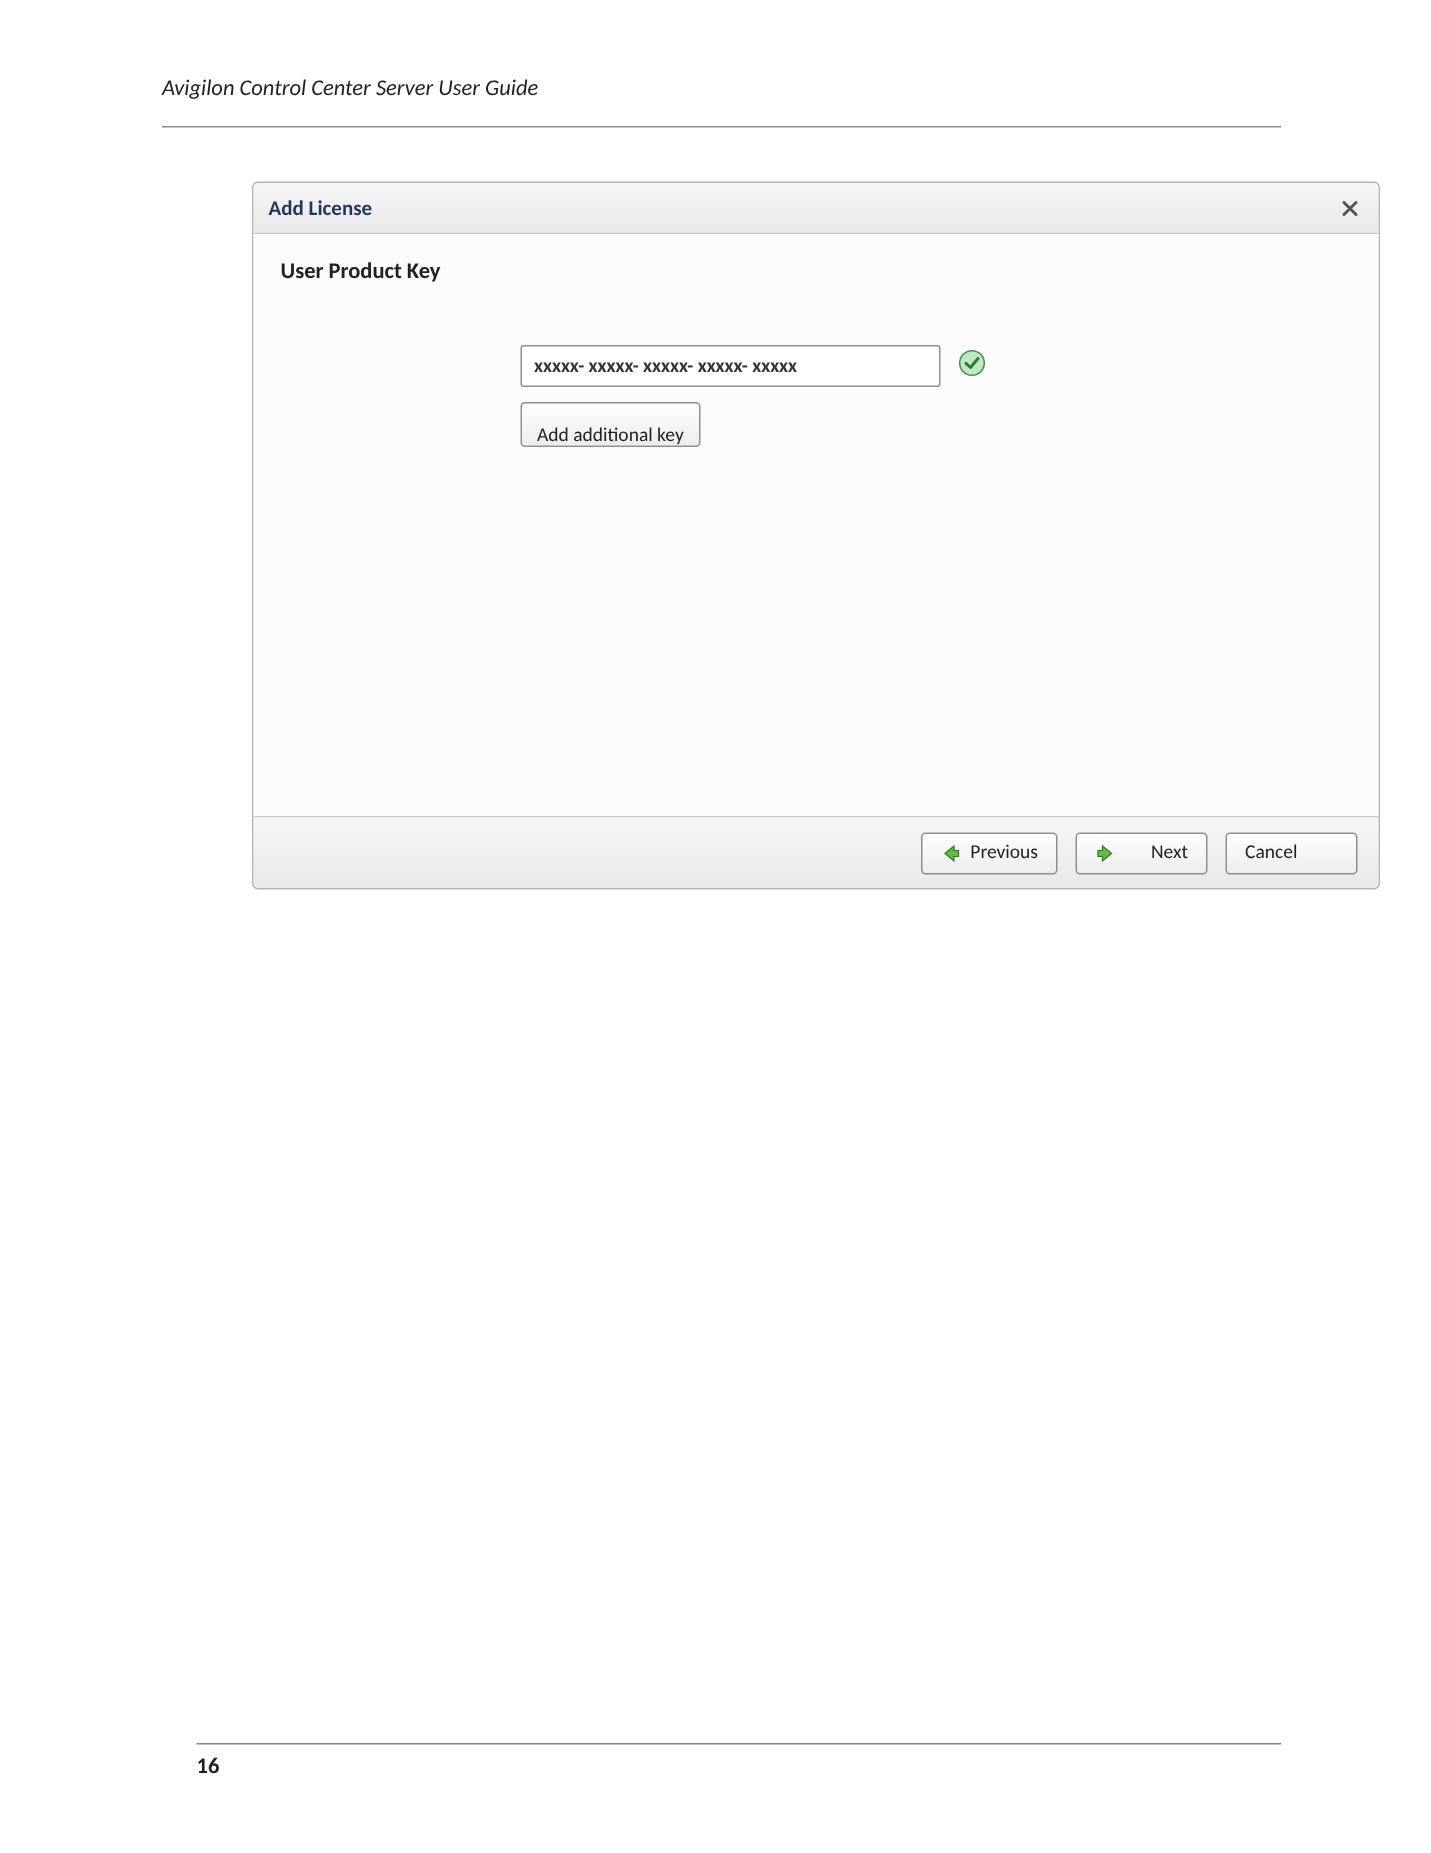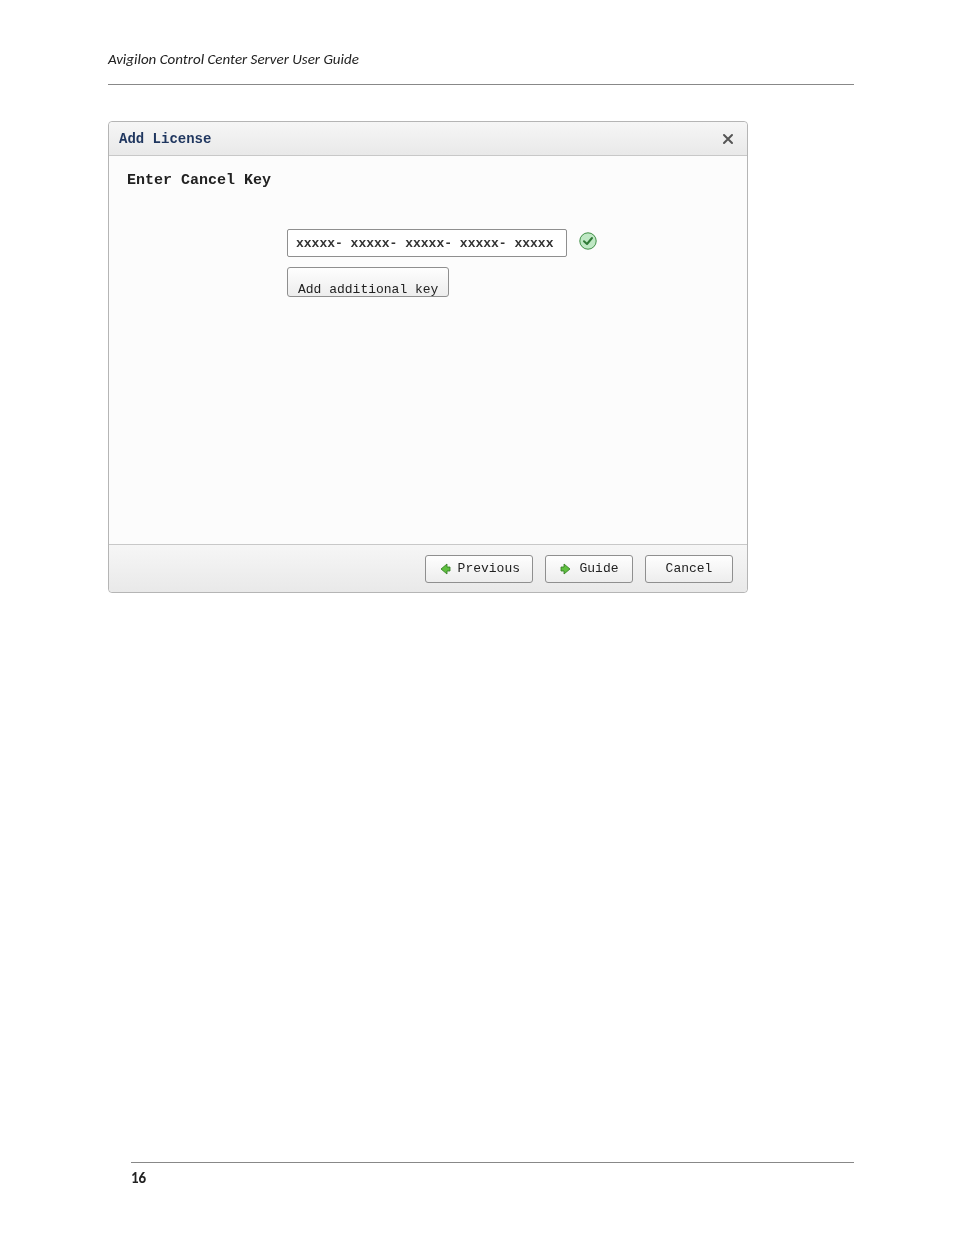--- a/index.html
+++ b/index.html
@@ -27,26 +27,26 @@
     right: 100px;
     bottom: 48px;
     border-top: 1px solid #888;
     padding-top: 6px;
     font-size: 15px;
     font-weight: bold;
     color: #222;
     margin-left: 23px;
   }
   .dialog-wrap {
-    width: 640px;
+    width: 752px;
+    margin-left: 60px;
     border: 1px solid #b5b5b5;
     border-radius: 4px;
     background: linear-gradient(#fbfbfb,#f2f2f2 6%, #f8f8f8 94%, #eaeaea);
     box-shadow: inset 0 0 0 1px #fff;
-    font-family: Liberation Mono, monospace;
   }
   .dialog-titlebar {
     height: 34px;
     display: flex;
     align-items: center;
     justify-content: space-between;
     padding: 0 10px;
     border-bottom: 1px solid #c8c8c8;
     background: linear-gradient(#f6f6f6,#e9e9e9);
     border-top-left-radius:4px; border-top-right-radius:4px;
@@ -124,21 +124,21 @@
     padding: 0 12px;
     border: 1px solid #8f8f8f;
     border-radius: 3px;
     background: linear-gradient(#fefefe,#ededed);
     font-family: inherit;
     font-size: 13px;
     color: #222;
     cursor: pointer;
     display: inline-flex;
     align-items: center;
-    justify-content: center;
+    justify-content: space-between;
     gap: 6px;
   }
   .arrow-svg { width: 14px; height: 14px; flex: none; }
 </style>
 </head>
 <body>
 
 <div class="page">
 
   <div class="doc-header">Avigilon Control Center Server User Guide</div>
@@ -148,21 +148,21 @@
     <div class="dialog-titlebar">
       <span class="dialog-title">Add License</span>
       <span class="dialog-close">
         <svg viewBox="0 0 12 12" width="12" height="12">
             <path d="M2 2 L10 10 M10 2 L2 10" stroke="#555" stroke-width="2" stroke-linecap="round"></path>
           </svg>
       </span>
     </div>
 
     <div class="dialog-body">
-      <div class="section-heading">Enter Cancel Key</div>
+      <div class="section-heading">User Product Key</div>
 
       <div class="key-row">
         <input type="text" class="key-input" value="xxxxx- xxxxx- xxxxx- xxxxx- xxxxx" style="">
         <span>
           <svg class="valid-icon" viewBox="0 0 18 18">
             <circle cx="9" cy="9" r="8.2" fill="#bfe8c4" stroke="#3f8f46" stroke-width="1"></circle>
             <path d="M5 9.2 L8 12 L13 6" fill="none" stroke="#2f7a36" stroke-width="2" stroke-linecap="round" stroke-linejoin="round"></path>
           </svg>
         </span>
       </div>
@@ -176,21 +176,21 @@
       <button class="footer-btn">
         <svg class="arrow-svg" viewBox="0 0 14 14">
           <path d="M9 2 L3 7 L9 12 L9 9 L12 9 L12 5 L9 5 Z" fill="#5fbf3f" stroke="#2f7a1f" stroke-width="0.8"></path>
         </svg>
         <span>Previous</span>
       </button>
       <button class="footer-btn">
         <svg class="arrow-svg" viewBox="0 0 14 14">
           <path d="M5 2 L11 7 L5 12 L5 9 L2 9 L2 5 L5 5 Z" fill="#5fbf3f" stroke="#2f7a1f" stroke-width="0.8"></path>
         </svg>
-        <span>Guide</span>
+        <span>Next</span>
       </button>
       <button class="footer-btn">
         <span>Cancel</span>
       </button>
     </div>
 
   </div>
 
 </div>
 

